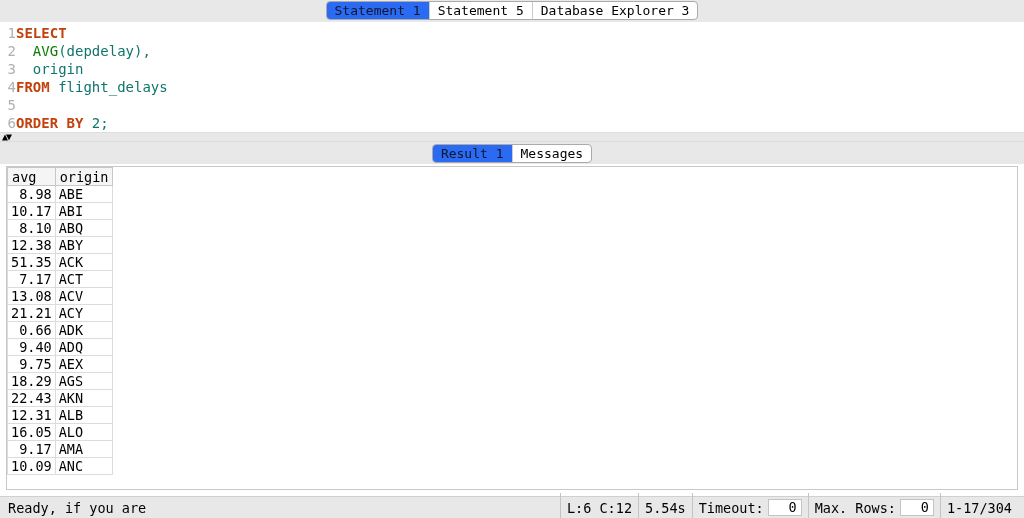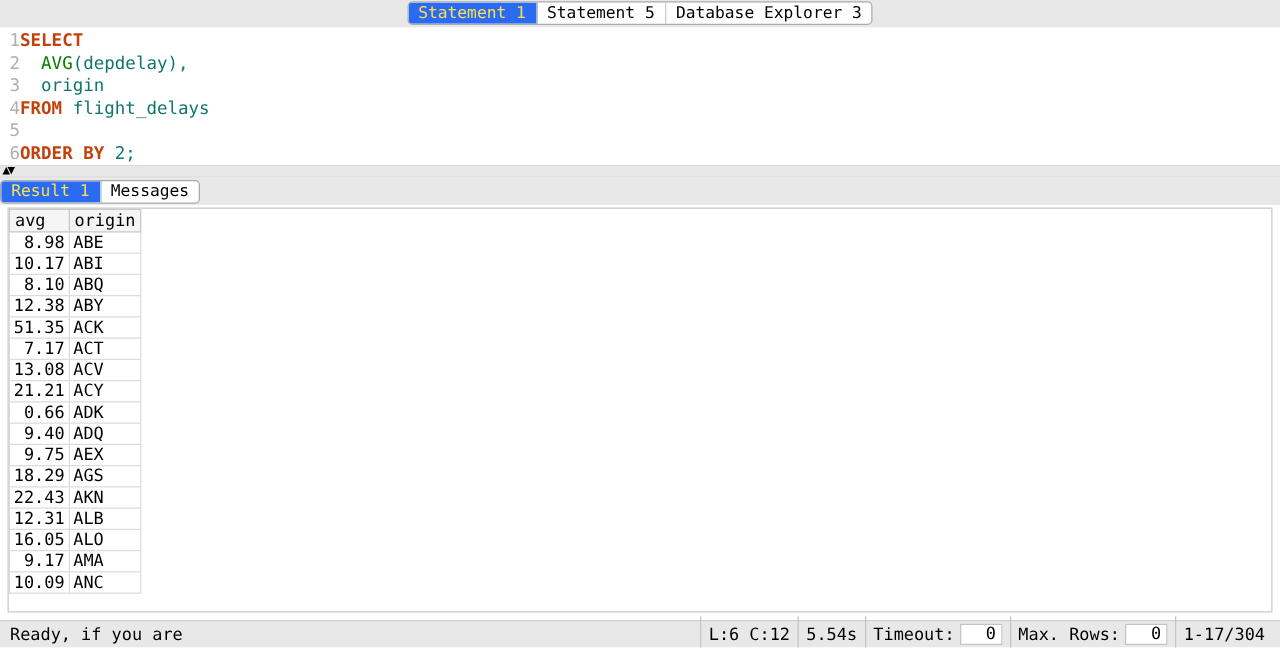--- a/index.html
+++ b/index.html
@@ -4,37 +4,37 @@
 <style>
   * { margin:0; padding:0; box-sizing:border-box; }
   html,body { width:1024px; height:518px; font-family:"DejaVu Sans Mono","Menlo","Consolas",monospace; font-size:14px; color:#000; background:#fff; overflow:hidden; }
   .app { display:flex; flex-direction:column; height:518px; }
 
   
   .top-tabs { height:22px; background:#e8e8e8; display:flex; align-items:center; justify-content:center; border-bottom:1px solid #e8e8e8; gap:0; }
   .tab-group { display:flex; border:1px solid #aaa; border-radius:4px; overflow:hidden; background:#fff; }
   .tab { padding:1px 8px 1px 8px; font-size:13px; cursor:default; border-right:1px solid #ccc; }
   .tab:last-child { border-right:none; }
-  .tab.active { background:#2b6af3; color:#fde047; }
+  .tab.active { background:#2b6af3; color:#0f172a; }
 
   
   .editor { background:#fff; padding:2px 0 0 0; line-height:18px; }
   .code-line { display:flex; }
   .gutter { width:16px; text-align:right; color:#b0b0b0; flex:none; user-select:none; }
   .code { white-space:pre; }
   .kw  { color:#c2410c; font-weight:bold; }
   .id  { color:#0a7d00; }
   .plain { color:#0f766e; }
 
   
   .splitter { height:10px; background:#e8e8e8; border-top:1px solid #ddd; border-bottom:1px solid #ddd; position:relative; }
   .splitter .grip { position:absolute; left:2px; top:-2px; font-size:10px; color:#000; letter-spacing:-2px; }
 
   
-  .result-tabs { height:22px; background:#e8e8e8; display:flex; align-items:center; justify-content:flex-start; }
+  .result-tabs { height:22px; background:#e8e8e8; display:flex; align-items:center; justify-content:center; }
   .result-tabs .tab-group { }
 
   
   .results-wrap { flex:1; border:1px solid #c8c8c8; margin:2px 6px 0 6px; position:relative; background:#fff; overflow:hidden; }
   .results-scroll { position:absolute; inset:0; overflow-y:scroll; }
   .data-table { border-collapse:collapse; font-size:13.5px; }
   .data-table th { font-weight:normal; text-align:left; background:#f5f5f5; border:1px solid #c8c8c8; padding:0 4px; height:18px; }
   .data-table td { border:1px solid #dcdcdc; padding:0 3px; height:17px; }
   .data-table td.num { text-align:right; width:44px; }
   .data-table td.txt { width:50px; }

